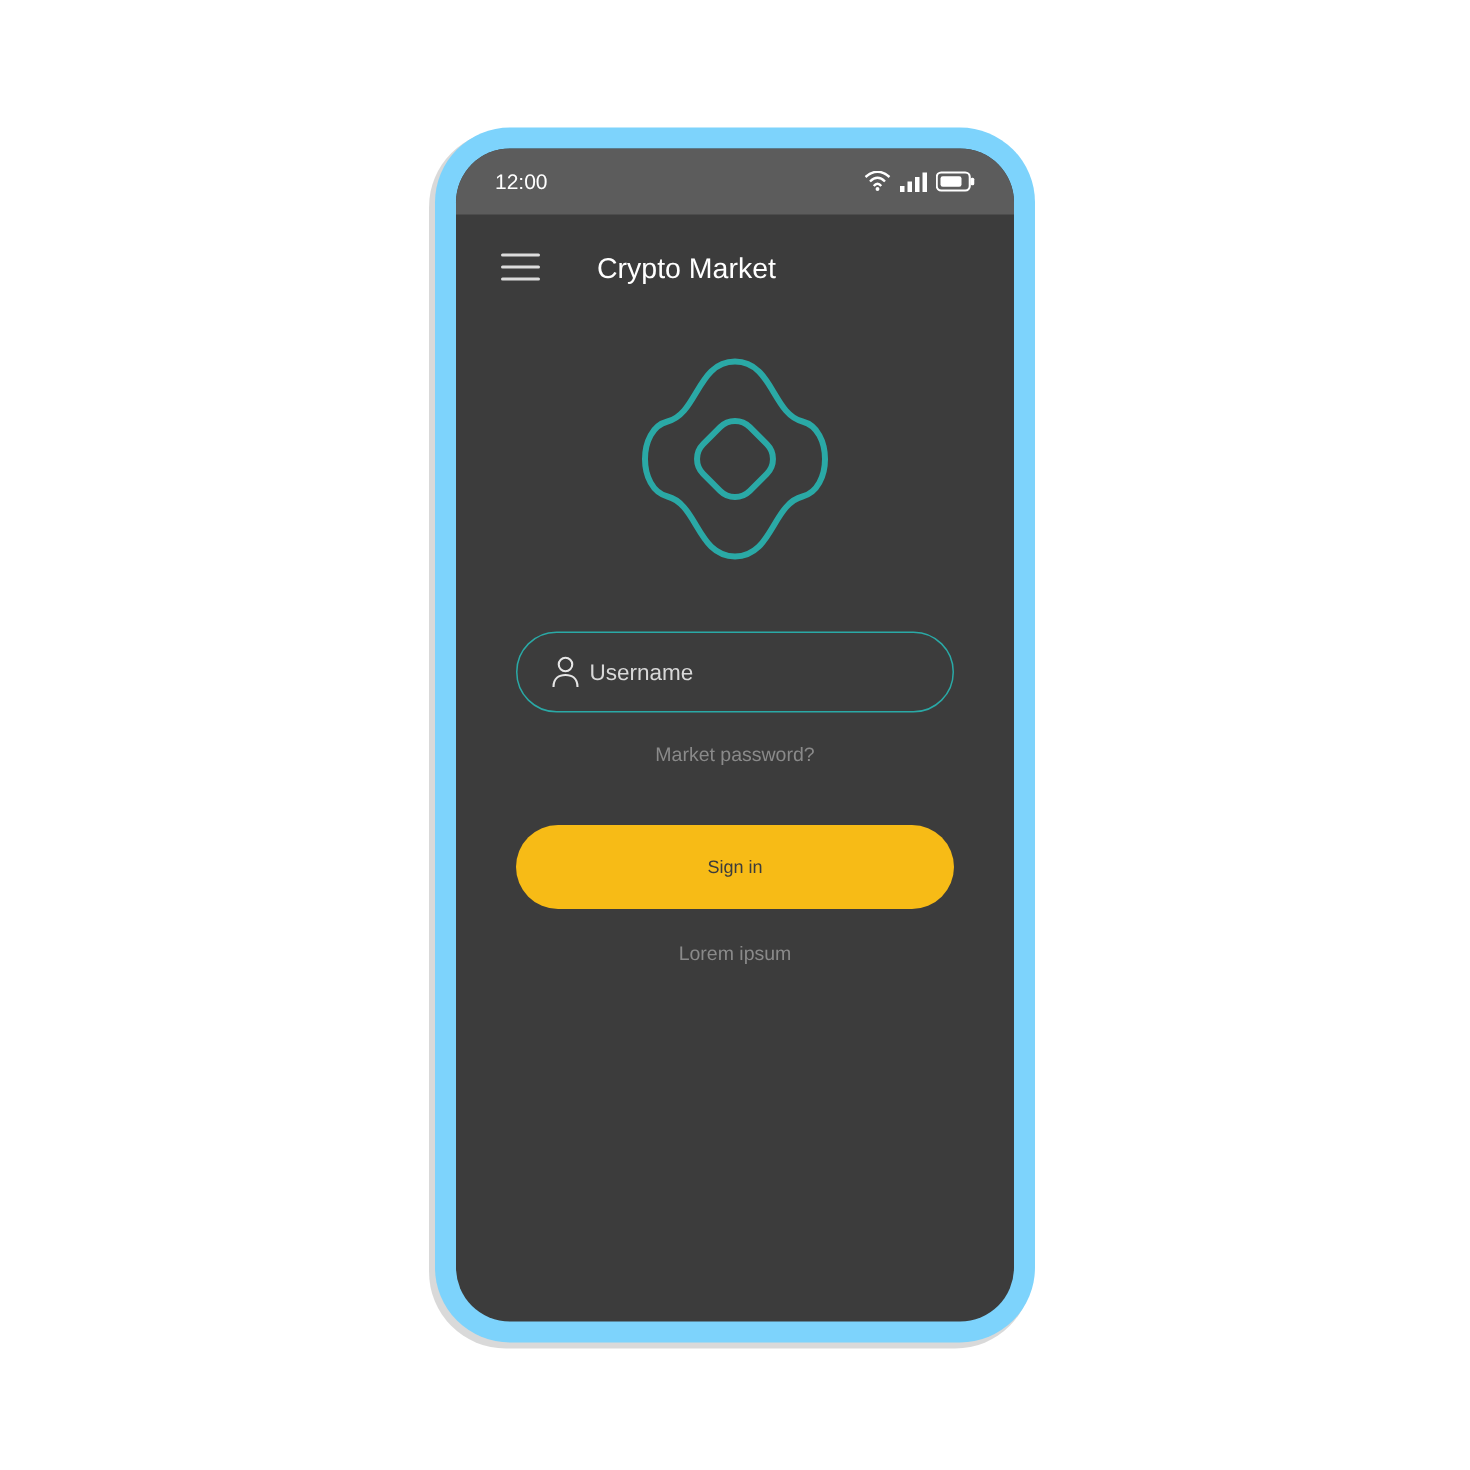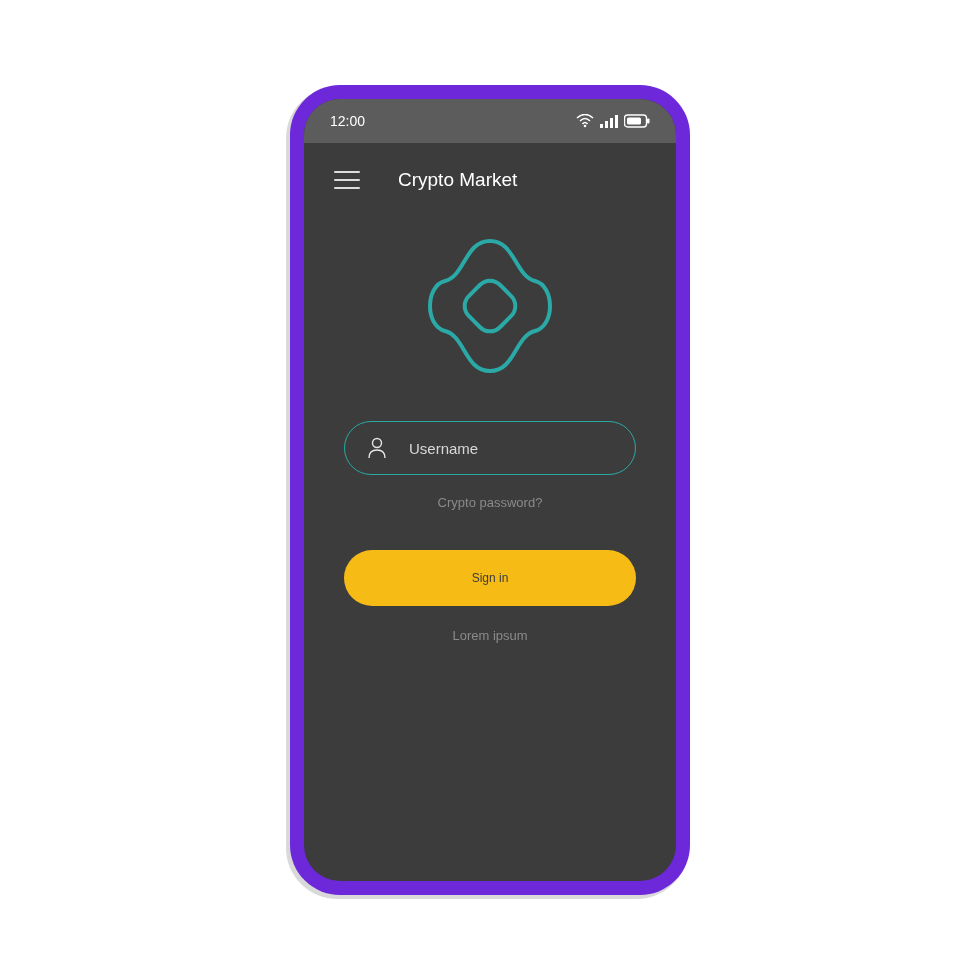--- a/index.html
+++ b/index.html
@@ -8,21 +8,21 @@
     height: 980px;
     background: #ffffff;
     font-family: Arial, Helvetica, sans-serif;
     display: flex;
     align-items: center;
     justify-content: center;
   }
   .phone {
     width: 400px;
     height: 810px;
-    background: #6d28d9;
+    background: #7dd3fc;
     border-radius: 50px;
     padding: 14px;
     box-shadow: -3px 3px 0px 1px rgba(0,0,0,0.15);
     position: relative;
   }
   .screen {
     width: 100%;
     height: 100%;
     background: #3c3c3c;
     border-radius: 36px;
@@ -40,21 +40,20 @@
     color: #ffffff;
     font-size: 14px;
   }
   .status-icons {
     display: flex;
     align-items: center;
     gap: 6px;
   }
   .header {
     display: flex;
-    align-items: center;
     padding: 26px 30px 10px 30px;
     gap: 38px;
   }
   .hamburger {
     display: flex;
     flex-direction: column;
     gap: 6px;
     cursor: pointer;
   }
   .hamburger span {
@@ -81,21 +80,21 @@
     gap: 18px;
   }
   .field {
     width: 100%;
     height: 54px;
     border: 1.5px solid #2aa9a6;
     border-radius: 28px;
     display: flex;
     align-items: center;
     padding: 0 22px;
-    gap: 22px;
+    gap: 6px;
   }
   .field input {
     flex: 1;
     background: transparent;
     border: none;
     outline: none;
     color: #d8d8d8;
     font-size: 15px;
   }
   .field input::placeholder { color: #d8d8d8; }
@@ -180,21 +179,21 @@
     <div class="form">
       <div class="field">
         <svg class="icon-svg" width="20" height="22" viewBox="0 0 20 22">
           <circle cx="10" cy="6" r="4.5" stroke="#e6e6e6" stroke-width="1.4" fill="none"></circle>
           <path d="M2 21 C2 15 6 13 10 13 C14 13 18 15 18 21" stroke="#e6e6e6" stroke-width="1.4" fill="none"></path>
         </svg>
         <input type="text" placeholder="Username" style="">
       </div>
 
 
-      <div class="forgot">Crypto password?</div>
+      <div class="forgot">Market password?</div>
     </div>
 
     <button class="signin">Sign in</button>
 
     <div class="footer">Lorem ipsum</div>
 
   </div>
 </div>
 
 </body></html>

